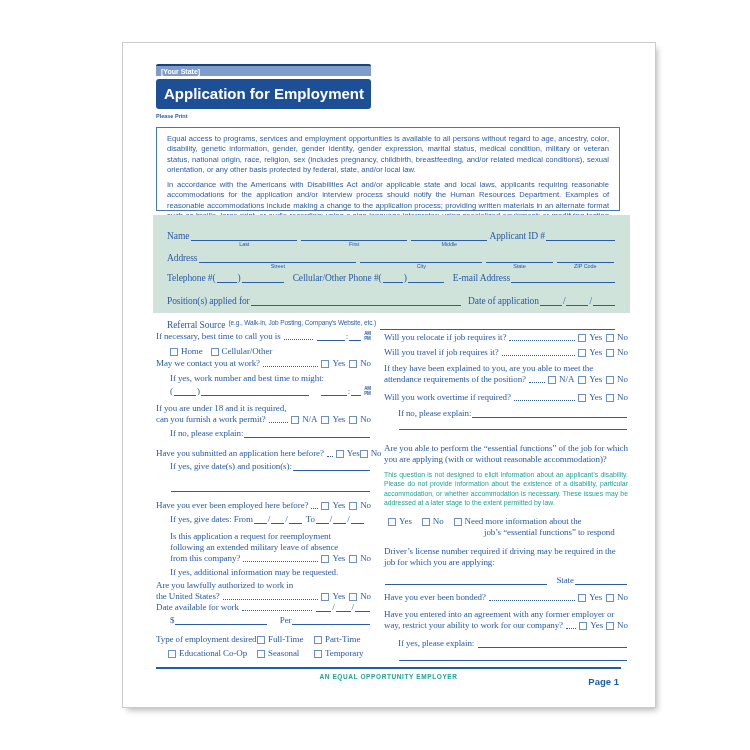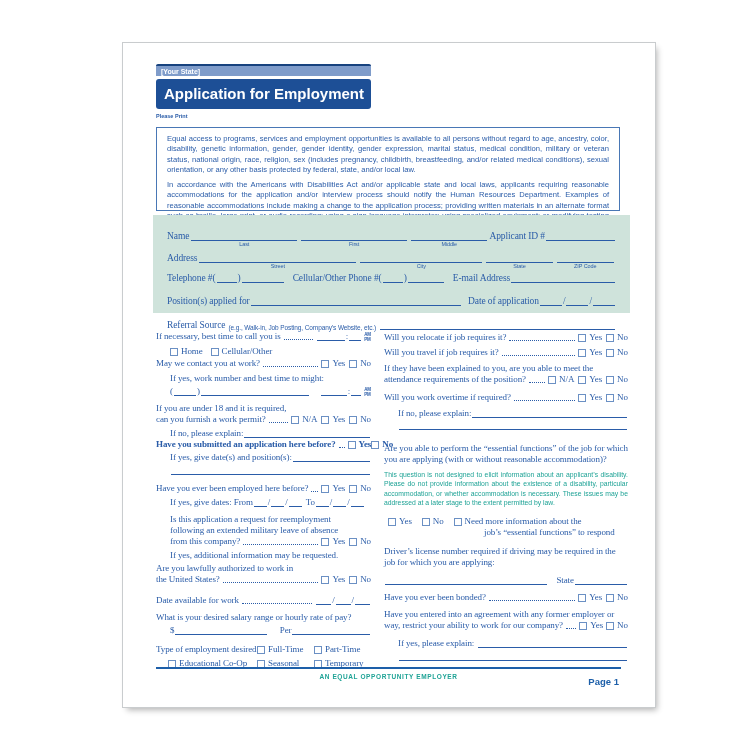--- a/index.html
+++ b/index.html
@@ -19,21 +19,21 @@
             border-radius:3px;color:#fff;font:bold 15px "Liberation Sans",sans-serif;line-height:30px;padding-left:8px;}
   .printnote{position:absolute;left:33px;top:70px;color:var(--blue);font:bold 5.5px "Liberation Sans",sans-serif;}
   
   .notice{position:absolute;left:33px;top:84px;width:464px;height:84px;border:1px solid var(--border);
           padding:6px 10px;color:var(--blue);}
   .notice p{font:7.6px/1.38 "Liberation Sans",sans-serif;text-align:justify;margin-bottom:4px;}
   
   .green{position:absolute;left:30px;top:172px;width:477px;height:98px;background:var(--green);
          padding:10px 14px 8px;color:var(--blue);}
   
-  .line{display:flex;align-items:flex-end;font-size:9px;line-height:11px;height:11px;
+  .line{display:flex;align-items:flex-start;font-size:9px;line-height:11px;height:11px;
         color:var(--blue);white-space:nowrap;letter-spacing:-0.1px;}
   .green .line{font-size:9.5px;height:12px;line-height:12px;}
   .tx{display:inline-block;}
   .tx.bold{font-weight:normal;}
   .dots{flex:1 1 6px;min-width:6px;border-bottom:1px dotted var(--blue);margin:0 3px 2px 3px;align-self:flex-end;height:1px;}
   .blank{display:inline-block;border-bottom:1px solid var(--blue);margin:0 1px 1px 1px;height:2px;align-self:flex-end;}
   .sp{display:inline-block;height:1px;}
   .cb{display:inline-flex;align-items:flex-end;}
   .cb .box{display:inline-block;width:8px;height:8px;border:1px solid var(--boxline);background:#fff;margin-bottom:1px;}
   .cb em{font-style:normal;margin-left:3px;}
@@ -215,21 +215,21 @@
             <span class="cb">
               <i class="box"></i>
               <em class="cbl">No</em>
             </span>
           </div>
           <div class="line" style="margin-top: 3px; padding-left: 14px;">
             <span class="tx bold">If no</span>
             <span class="tx">, please explain:</span>
             <span class="blank" style="flex: 1 1 10px;"></span>
           </div>
-          <div class="line" style=" font-weight: bold;">
+          <div class="line" style="margin-top: 9px;">
             <span class="tx">Have you submitted an application here before?</span>
             <span class="dots"></span>
             <span class="cb">
               <i class="box"></i>
               <em class="cbl">Yes</em>
             </span>
             <span class="sp" style="width: 4px;"></span>
             <span class="cb">
               <i class="box"></i>
               <em class="cbl">No</em>
@@ -304,31 +304,28 @@
             <span class="cb">
               <i class="box"></i>
               <em class="cbl">Yes</em>
             </span>
             <span class="sp" style="width: 4px;"></span>
             <span class="cb">
               <i class="box"></i>
               <em class="cbl">No</em>
             </span>
           </div>
-          <div class="line" style="margin-top: 10px;">
+          <div class="line" style="margin-top: 0;">
             <span class="tx">Date available for work</span>
             <span class="dots"></span>
             <span class="blank" style="width: 15px;"></span>
             <span class="tx">/</span>
             <span class="blank" style="width: 15px;"></span>
             <span class="tx">/</span>
             <span class="blank" style="width: 15px;"></span>
-          </div>
-          <div class="line" style="margin-top: 6px;">
-            <span class="tx">What is your desired salary range or hourly rate of pay?</span>
           </div>
           <div class="line" style="margin-top: 2px; padding-left: 14px;">
             <span class="tx">$</span>
             <span class="blank" style="width: 92px;"></span>
             <span class="sp" style="width: 12px;"></span>
             <span class="tx">Per</span>
             <span class="blank" style="width: 78px;"></span>
           </div>
           <div class="line grid3" style="margin-top: 8px;">
             <span class="cell c0">

